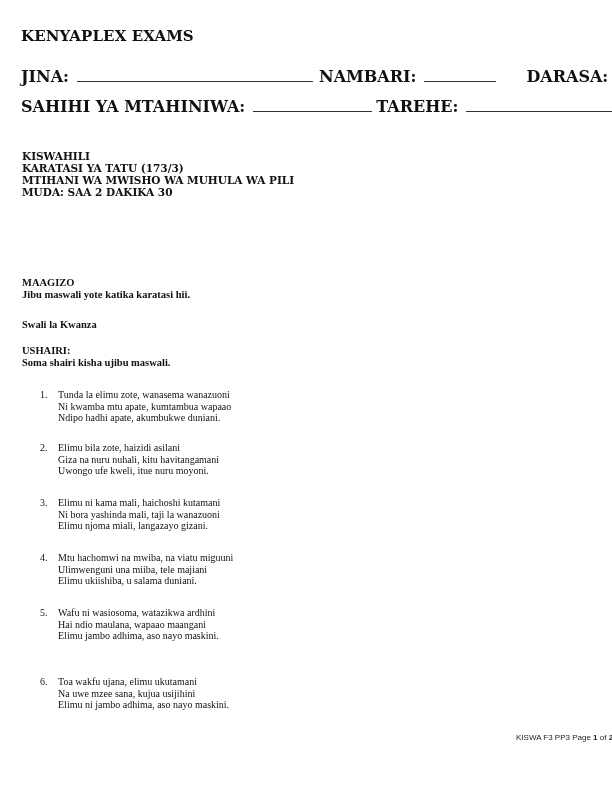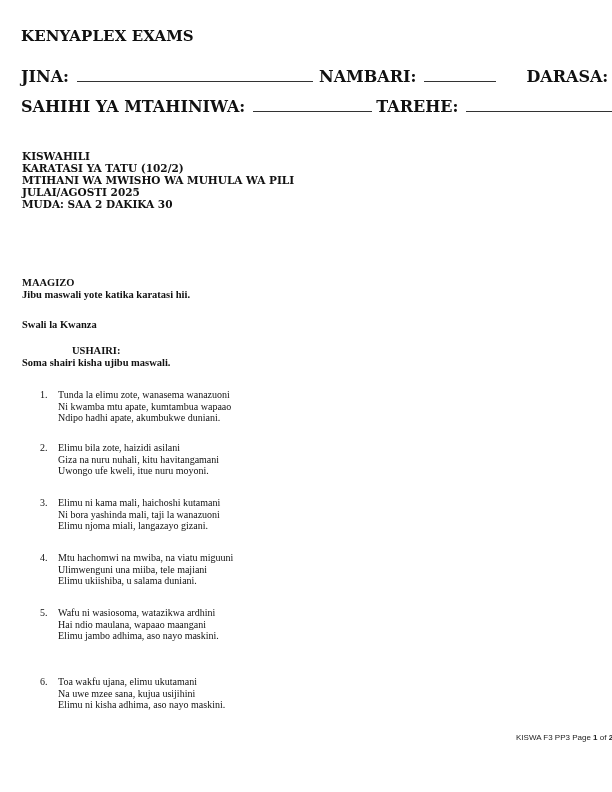--- a/index.html
+++ b/index.html
@@ -40,34 +40,33 @@
 
   <div class="abs form-row" style="left:21px; top:97px;">
     <span class="form-label">SAHIHI YA MTAHINIWA:</span>
     <span class="form-line" style="width:119px; margin-left:4px;"></span>
     <span class="form-label">TAREHE:</span>
     <span class="form-line" style="width:158px; margin-left:4px;"></span>
   </div>
 
   <div class="abs hdr meta">
     <div>KISWAHILI</div>
-    <div>KARATASI YA TATU (102/2)</div>
+    <div>KARATASI YA TATU (173/3)</div>
     <div>MTIHANI WA MWISHO WA MUHULA WA PILI</div>
-    <div>JULAI/AGOSTI 2025</div>
     <div>MUDA: SAA 2 DAKIKA 30</div>
   </div>
 
   <div class="abs body-serif instr-head">
     <div>MAAGIZO</div>
     <div>Jibu maswali yote katika karatasi hii.</div>
   </div>
 
   <div class="abs body-serif" style="left:22px; top:319px; font-size:10.5px; font-weight:bold;">Swali la Kwanza</div>
 
-  <div class="abs body-serif" style="left:22px; top:345px; font-size:10.5px; font-weight:bold; line-height:12px;text-align:center;">
+  <div class="abs body-serif" style="left:22px; top:345px; font-size:10.5px; font-weight:bold; line-height:12px;">
     <div>USHAIRI:</div>
     <div>Soma shairi kisha ujibu maswali.</div>
   </div>
 
   <div class="abs body-serif stanzas">
     <div class="stanza" style="top:0px;">
       <span class="num">1.</span>
       <div class="lines">
         <div>Tunda la elimu zote, wanasema wanazuoni</div>
         <div>Ni kwamba mtu apate, kumtambua wapaao</div>
@@ -104,20 +103,20 @@
         <div>Wafu ni wasiosoma, watazikwa ardhini</div>
         <div>Hai ndio maulana, wapaao maangani</div>
         <div>Elimu jambo adhima, aso nayo maskini.</div>
       </div>
     </div>
     <div class="stanza" style="top:287px;">
       <span class="num">6.</span>
       <div class="lines">
         <div>Toa wakfu ujana, elimu ukutamani</div>
         <div>Na uwe mzee sana, kujua usijihini</div>
-        <div>Elimu ni kisha adhima, aso nayo maskini.</div>
+        <div>Elimu ni jambo adhima, aso nayo maskini.</div>
       </div>
     </div>
   </div>
 
   <div class="abs footer"><span style="white-space:pre;padding-left:36px;">KISWA F3 PP3 Page </span><b>1</b><span style="white-space:pre;"> of </span><b>2</b></div>
 
 </div>
 
 </body></html>

